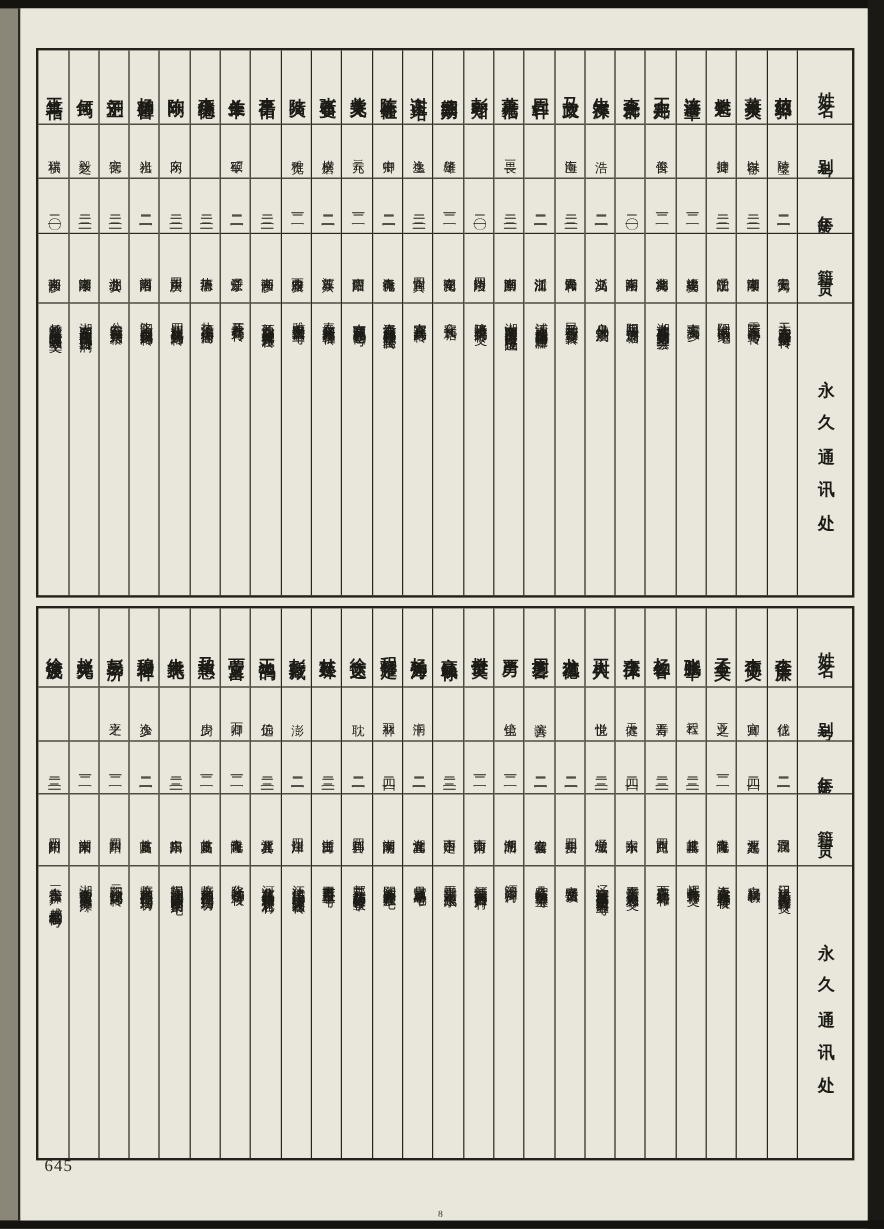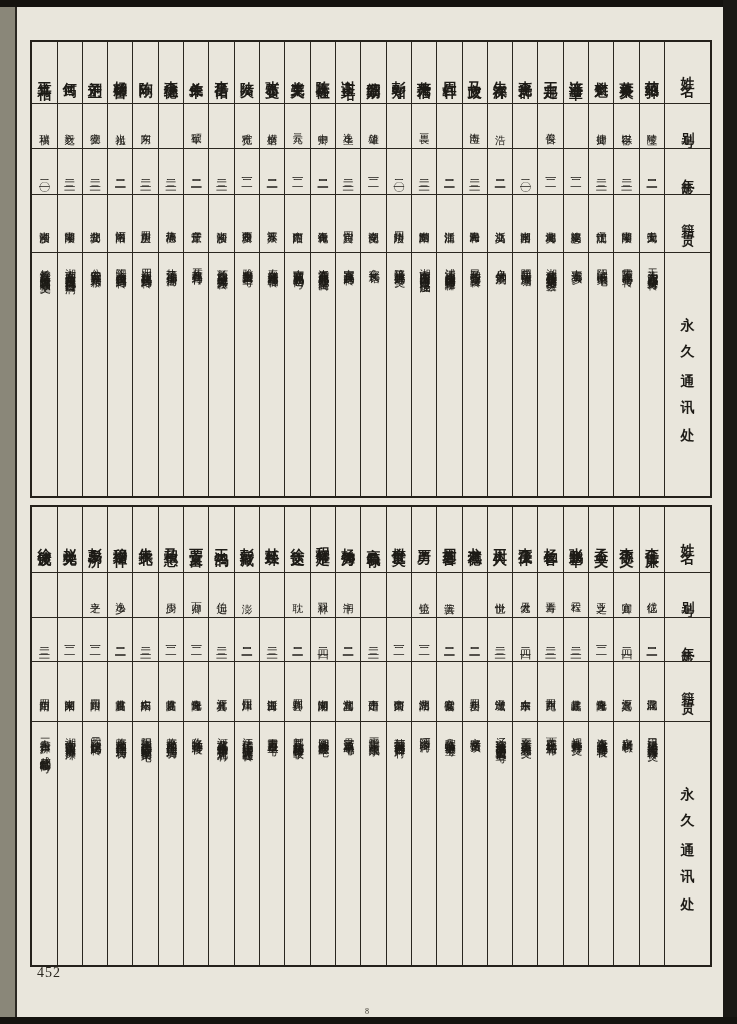--- a/index.html
+++ b/index.html
@@ -443,15 +443,15 @@
         <div class="cell addr-cell">湖南常宁衡头送来西肖家冲</div>
       </div>
       <div class="col">
         <div class="cell name-cell">徐镜波</div>
         <div class="cell alias-cell"></div>
         <div class="cell age-cell">二三</div>
         <div class="cell origin-cell">四川简阳</div>
         <div class="cell addr-cell">三台东街森卢　成都北纱帽街二号</div>
       </div>
     </div>
-  <div id="page-number">452</div>
+  <div id="page-number">645</div>
   <div id="footnote-mark">8</div>
 </div>
 
 </body></html>

